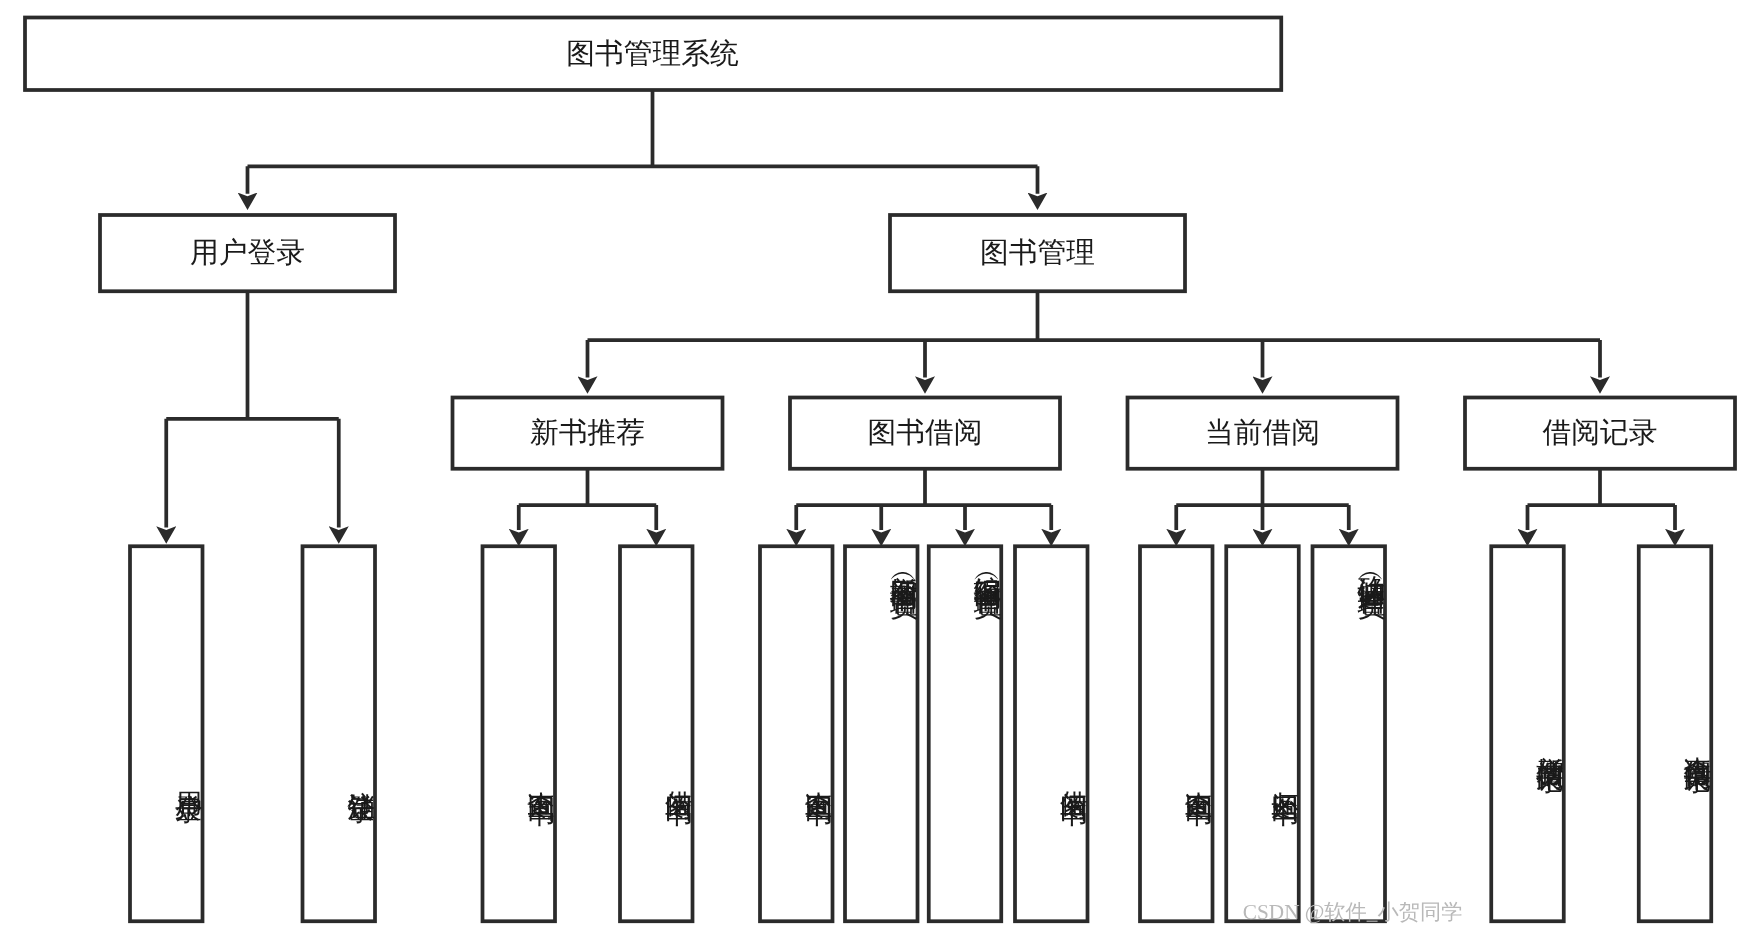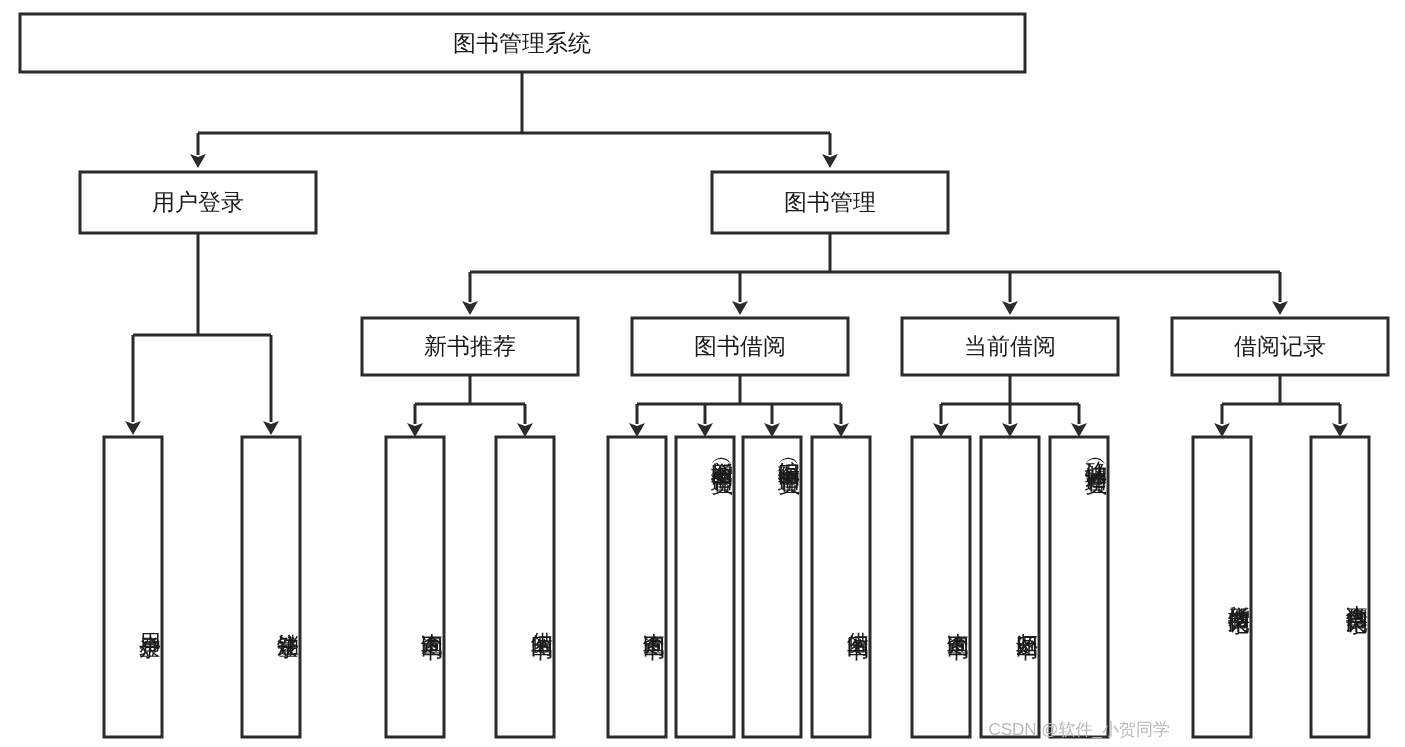--- a/index.html
+++ b/index.html
@@ -23,21 +23,21 @@
     font-family:"DejaVu Sans","Liberation Sans",sans-serif;
     font-size:22px;
     line-height:1.05;
     color:#1a1a1a;
     letter-spacing:2px;
     white-space:nowrap;
     pointer-events:none;
   }
   #watermark{
     position:absolute;right:14px;bottom:6px;
-    font-family:Liberation Sans, sans-serif;
+    font-family:Liberation Serif, serif;
     font-size:17px;color:#b9b9b9;white-space:nowrap;
   }
 </style>
 </head>
 <body>
 
 <div id="diagram-root">
 
   <svg id="flow" viewBox="0 0 1405 747">
     <defs>

